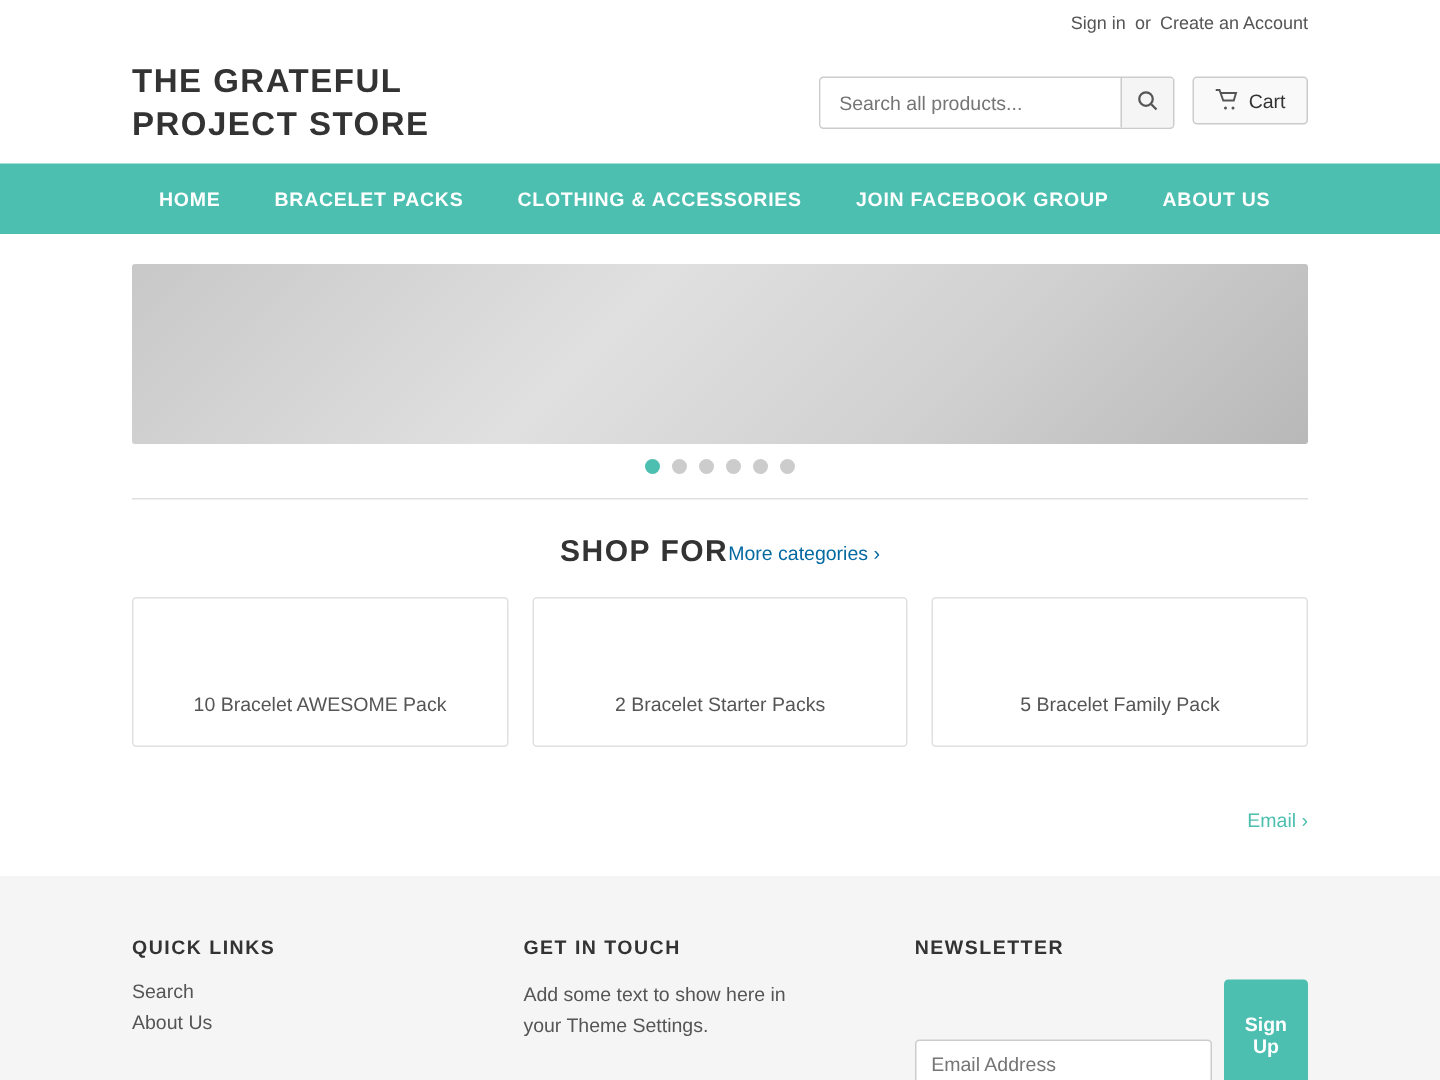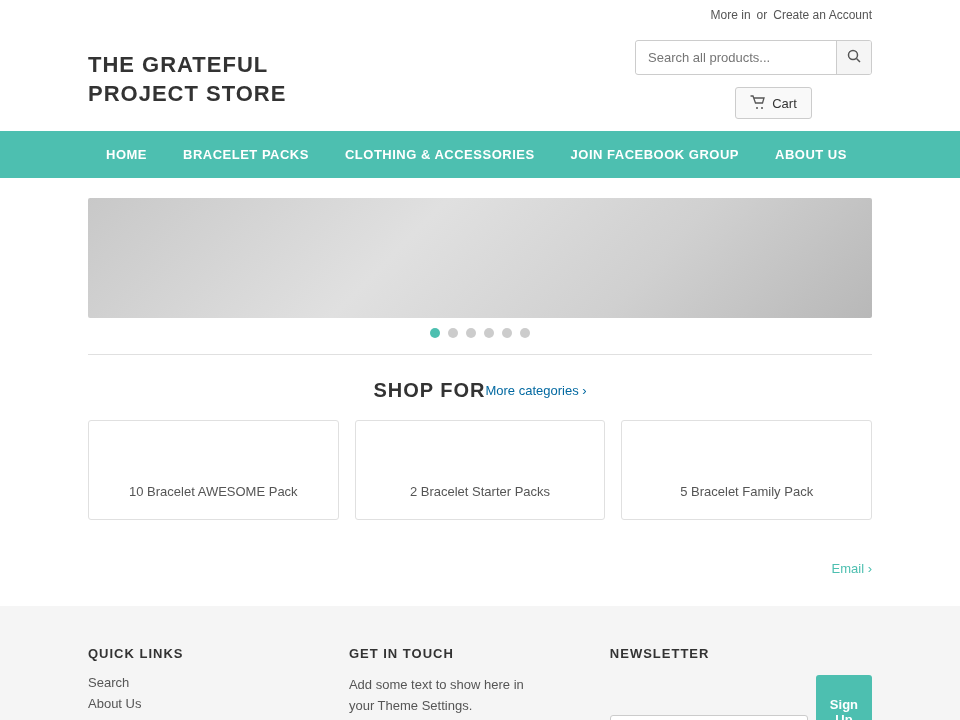--- a/index.html
+++ b/index.html
@@ -27,23 +27,22 @@
       font-size: 22px;
       font-weight: bold;
       color: #333;
       line-height: 1.3;
       text-transform: uppercase;
       letter-spacing: 1px;
       max-width: 220px;
     }
     .header-right {
       display: flex;
-      align-items: center;
+      align-items: flex-start;
       gap: 12px;
-      flex-direction: column;
     }
     .search-form {
       display: flex;
       align-items: center;
       border: 1px solid #ccc;
       border-radius: 3px;
       overflow: hidden;
     }
     .search-form input {
       border: none;
@@ -66,21 +65,20 @@
       align-items: center;
       gap: 6px;
       border: 1px solid #ccc;
       border-radius: 3px;
       padding: 7px 14px;
       background: #f9f9f9;
       cursor: pointer;
       font-size: 13px;
       color: #333;
       text-decoration: none;
-      margin-left: 40px;
     }
 
     
     nav {
       background: #4dbfb0;
       display: flex;
       align-items: center;
       padding: 0 88px;
     }
     nav a {
@@ -242,21 +240,21 @@
       font-size: 13px;
       border-radius: 3px;
       cursor: pointer;
       font-weight: 600;
     }
   </style>
 </head>
 <body>
 
 <div class="header-top">
-  <a href="#">More in</a>
+  <a href="#">Sign in</a>
   <span class="separator">or</span>
   <a href="#">Create an Account</a>
 </div>
 
 <div class="header-main">
   <div class="store-title">
     <span>THE GRATEFUL</span><br>
     <span>PROJECT STORE</span>
   </div>
   <div class="header-right">

